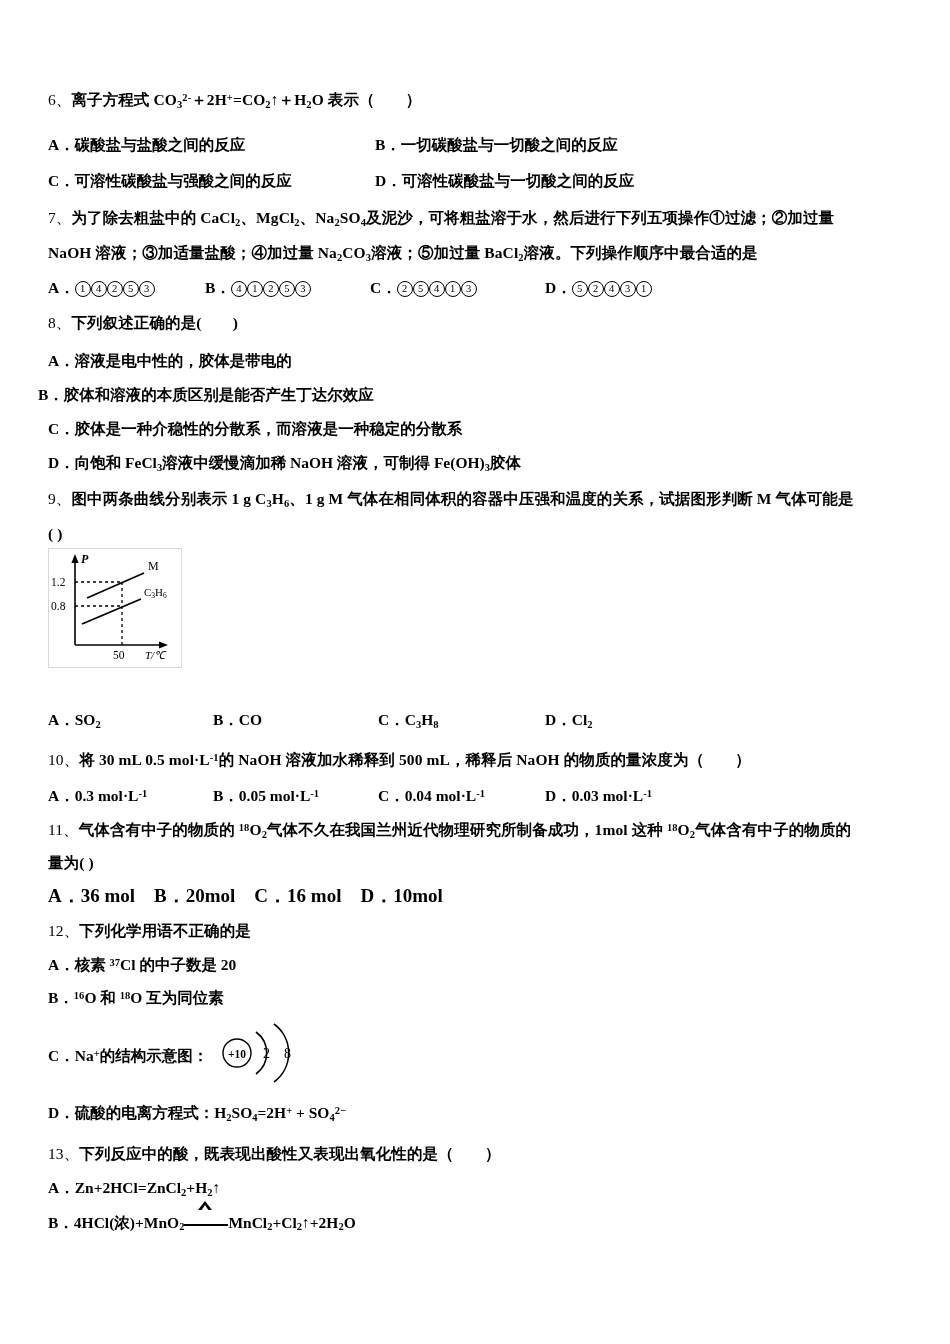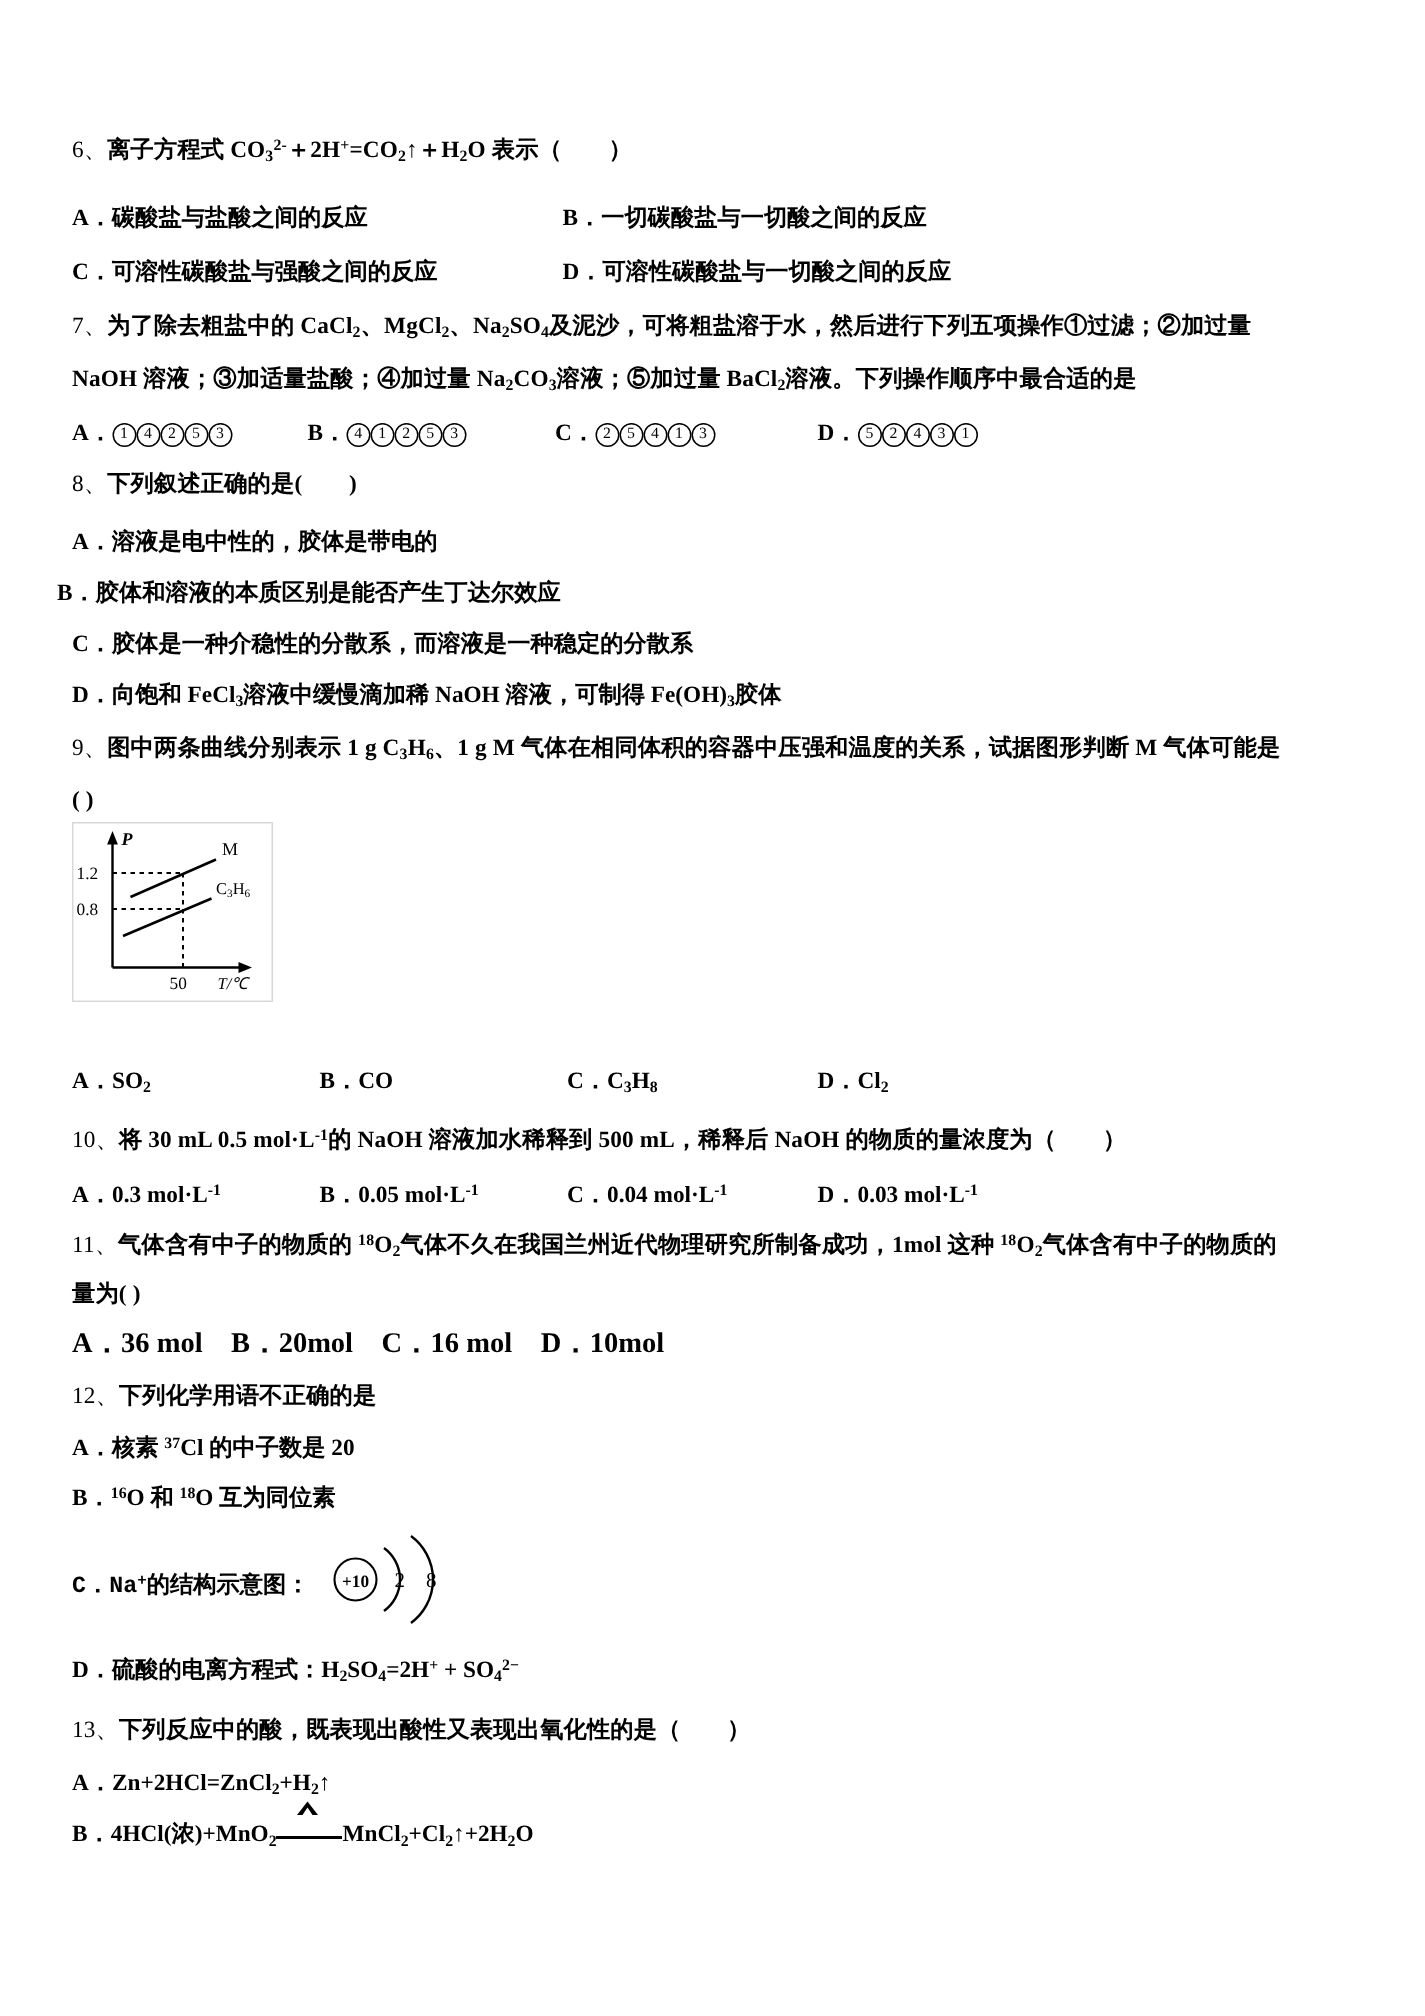--- a/index.html
+++ b/index.html
@@ -246,21 +246,21 @@
   <div class="qline stem" style="left:48px; top:921px;">
     <span class="qnum">12、</span><span>下列化学用语不正确的是</span>
   </div>
   <div class="opt" style="left:48px; top:955px;">
     <span>A．</span><span>核素 </span><sup>37</sup><span>Cl 的中子数是 20</span>
   </div>
   <div class="opt" style="left:48px; top:988px;">
     <span>B．</span><sup>16</sup><span>O 和 </span><sup>18</sup><span>O 互为同位素</span>
   </div>
 
-  <div class="opt" style="left:48px; top:1046px;font-family:Liberation Mono, monospace;">
+  <div class="opt" style="left:48px; top:1046px;">
     <span>C．</span><span>Na</span><sup>+</sup><span>的结构示意图：</span>
   </div>
 
   <div class="atom-wrap" style="left:218px; top:1022px;">
     <svg width="90" height="62" viewBox="0 0 90 62">
       <circle cx="19" cy="31" r="14" fill="none" stroke="#000" stroke-width="1.4"></circle>
       <text x="19" y="36" text-anchor="middle" font-family="Liberation Serif, serif" font-size="11.5" font-weight="bold" fill="#000">+10</text>
       <path d="M 38 10 A 26 26 0 0 1 38 52" fill="none" stroke="#000" stroke-width="1.6"></path>
       <path d="M 56 2 A 36 36 0 0 1 56 60" fill="none" stroke="#000" stroke-width="1.6"></path>
       <text x="45" y="36" font-family="Liberation Serif, serif" font-size="14" fill="#000">2</text>

